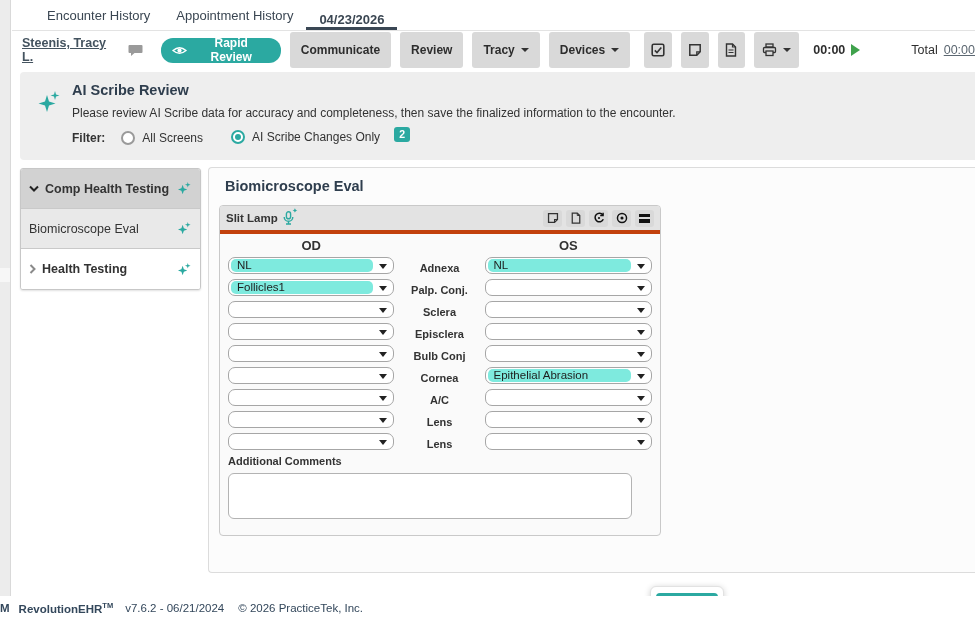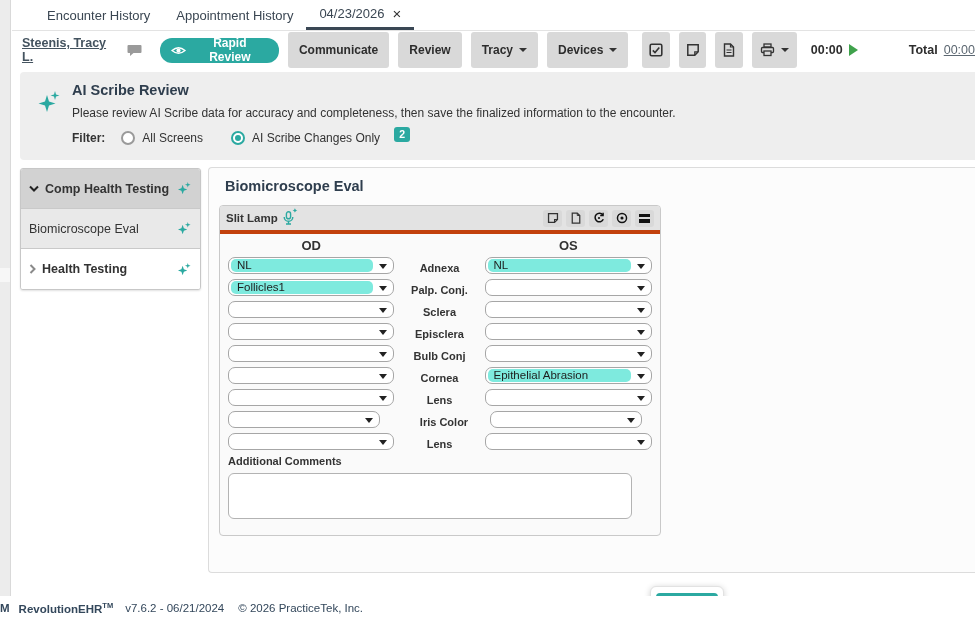--- a/index.html
+++ b/index.html
@@ -14,51 +14,51 @@
   
   .left-strip { position:absolute; left:0; top:0; width:11px; height:596px;
     background:#ececec; border-right:1px solid #d9d9d9; }
   .left-strip .notch { position:absolute; left:0; top:268px; width:100%; height:14px; background:#f7f7f7; }
 
   
   .tabbar { position:absolute; left:12px; top:0; right:0; height:31px;
     background:#fff; border-bottom:1px solid #e3e3e3; display:flex; align-items:stretch; padding-left:22px; }
   .tab { display:flex; align-items:center; gap:8px; padding:12px 13px; font-size:13px;
     color:#3a4652; cursor:pointer; }
-  .tab.active { border-bottom:3px solid #3a4754; font-weight:normal; }
+  .tab.active { border-bottom:3px solid #3a4754; font-weight:bold;flex-direction:column; }
   .tab .close-x { font-size:15px; color:#333; line-height:1; }
 
   
   .toolbar { position:absolute; left:22px; top:37px; right:0; height:26px;
     display:flex; align-items:center; }
   .patient-link { font-size:12.5px; color:#44535f; text-decoration:underline; font-weight:bold; }
   .chat-icon { margin-left:8px; display:inline-flex; }
   .btn { background:#d9d9d9; border:none; border-radius:3px; height:36px; padding:0 11px;
     font-size:12px; font-weight:bold; color:#2d2d2d; font-family:inherit;
     display:inline-flex; align-items:center; gap:6px; margin-left:9px; cursor:pointer; }
   .btn-teal { background:#2ba9a1; color:#fff; border-radius:12px; height:25px; margin-left:18px; }
   .btn-icon { width:28px; justify-content:center; padding:0; }
   .caret-down { width:0; height:0; border-left:4px solid transparent; border-right:4px solid transparent;
     border-top:4px solid #333; display:inline-block; }
   .timer { margin-left:14px; font-size:12.5px; color:#2e2e2e; display:flex; align-items:center; gap:6px; }
   .timer .t-cur { font-weight:bold; }
   .timer .play { width:0; height:0; border-top:6px solid transparent; border-bottom:6px solid transparent;
     border-left:9px solid #3fa24c; display:inline-block; }
-  .timer .t-label { font-weight:bold;margin-left:45px; }
+  .timer .t-label { font-weight:normal;margin-left:45px; }
   .timer .t-total { color:#5c6771; text-decoration:underline; }
 
   
   .banner { position:absolute; left:20px; top:72px; right:0; height:88px;
     background:#eeeeee; border-radius:4px 0 0 4px; }
   .banner-icon { position:absolute; left:17px; top:17px; }
   .banner-title { position:absolute; left:52px; top:10px; font-size:14.5px; font-weight:bold; color:#2f3e4e; }
   .banner-sub { position:absolute; left:52px; top:34px; font-size:12px; color:#333; }
   .filter-row { position:absolute; left:52px; top:58px; display:flex; align-items:center; font-size:12px; }
   .filter-label { font-weight:bold; color:#333; margin-right:16px; }
-  .radio-opt { display:flex; align-items:center; gap:7px; margin-right:28px; color:#333; cursor:pointer; }
+  .radio-opt { display:flex; align-items:flex-start; gap:7px; margin-right:28px; color:#333; cursor:pointer; }
   .radio { width:14px; height:14px; border-radius:50%; background:#fff; border:2px solid #9a9a9a; position:relative; }
   .radio.checked { border-color:#2ba9a1; }
   .radio.checked::after { content:""; position:absolute; left:2px; top:2px; width:6px; height:6px;
     border-radius:50%; background:#2ba9a1; }
   .badge { display:inline-block; min-width:16px; height:15px; background:#2ba9a1; color:#fff;
     font-size:10.5px; font-weight:bold; border-radius:3px; text-align:center; line-height:15px;
     margin-left:7px; transform:translateY(-3px); }
 
   
   .sidebar { position:absolute; left:20px; top:168px; width:181px; background:#fff;
@@ -408,32 +408,32 @@
         <div class="select sel-os hl">
             <span class="val">Epithelial Abrasion</span>
             <span class="sel-caret"></span>
           </div>
       </div>
       <div class="frow">
         <div class="select sel-od">
             <span class="val"></span>
             <span class="sel-caret"></span>
           </div>
+        <div class="lbl">A/C</div>
+        <div class="select sel-os">
+            <span class="val"></span>
+            <span class="sel-caret"></span>
+          </div>
+      </div>
+      <div class="frow">
+        <div class="select sel-od">
+            <span class="val"></span>
+            <span class="sel-caret"></span>
+          </div>
         <div class="lbl">Lens</div>
-        <div class="select sel-os">
-            <span class="val"></span>
-            <span class="sel-caret"></span>
-          </div>
-      </div>
-      <div class="frow row-narrow">
-        <div class="select sel-od">
-            <span class="val"></span>
-            <span class="sel-caret"></span>
-          </div>
-        <div class="lbl">Iris Color</div>
         <div class="select sel-os">
             <span class="val"></span>
             <span class="sel-caret"></span>
           </div>
       </div>
       <div class="frow">
         <div class="select sel-od">
             <span class="val"></span>
             <span class="sel-caret"></span>
           </div>

